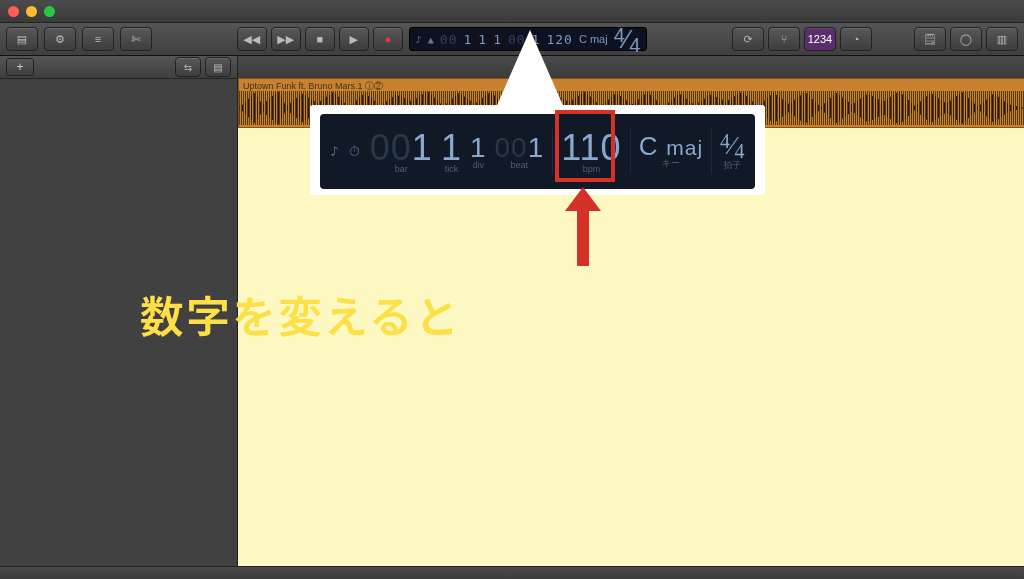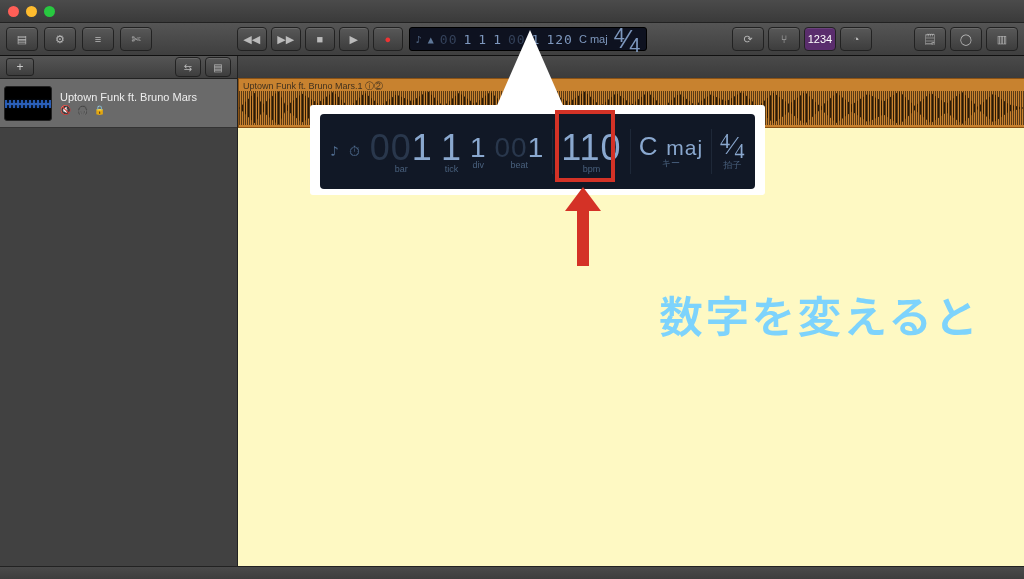--- a/index.html
+++ b/index.html
@@ -57,21 +57,21 @@
   .lcd-big .digit.dim{color:#29374c}
   .lcd-big .lbl{color:#49607d;font-size:9px;margin-top:-2px;font-family:Arial}
   .lcd-big .keycell .digit{font-size:26px;font-family:Arial;font-weight:400}
   .lcd-big .keycell .maj{font-size:21px}
   .lcd-big .sep{width:1px;height:60%;background:#1e2838;margin:0 4px}
   .lcd-big .icons{font-size:14px;color:#516e92;padding:0 6px}
   .redbox{position:absolute;border:4px solid #d43226;left:555px;top:110px;width:60px;height:72px;z-index:60;box-sizing:border-box}
   .arrow-up{position:absolute;left:565px;top:187px;z-index:55;display:flex;flex-direction:column;align-items:center}
   .arrow-up .head{width:0;height:0;border-left:18px solid transparent;border-right:18px solid transparent;border-bottom:24px solid #d43226}
   .arrow-up .shaft{width:12px;height:55px;background:#d43226}
-  .annotation{position:absolute;left:140px;top:280px;width:840px;color:#7dd3fc;font-size:44px;line-height:1.55;font-family:"Yu Gothic","Hiragino Sans","Noto Sans JP",sans-serif;font-weight:600;z-index:60;text-align:right;letter-spacing:2px}
+  .annotation{position:absolute;left:140px;top:280px;width:840px;color:#fde047;font-size:44px;line-height:1.55;font-family:"Yu Gothic","Hiragino Sans","Noto Sans JP",sans-serif;font-weight:600;z-index:60;text-align:left;letter-spacing:2px}
   .timesig{font-family:Georgia,serif;color:#8aa8cf}
   .timesig .num{font-size:20px;position:relative;top:-6px}
   .timesig .slash{font-size:26px}
   .timesig .den{font-size:20px;position:relative;top:4px}
 </style>
 </head>
 <body>
 
 <div class="titlebar">
   <div class="traffic">
@@ -163,31 +163,20 @@
   <div class="sidebar">
     <div class="sidebar-header">
       <div class="addbtn">
           <span>+</span>
         </div>
       <div style="display:flex;gap:4px">
         <div class="tbtn small">⇆</div>
         <div class="tbtn small">▤</div>
       </div>
     </div>
-    <div class="track">
-      <div class="track-thumb"></div>
-      <div class="track-info">
-        <span>Uptown Funk ft. Bruno Mars</span>
-        <div class="track-sub">
-          <span>🔇</span>
-          <span>🎧</span>
-          <span>🔒</span>
-        </div>
-      </div>
-    </div>
   </div>
 
   <div class="arrange">
     <div class="ruler"></div>
     <div class="region">
       <span class="region-title">Uptown Funk ft. Bruno Mars.1  ⓘ②</span>
       <div class="wave"></div>
     </div>
   </div>
 </div>

